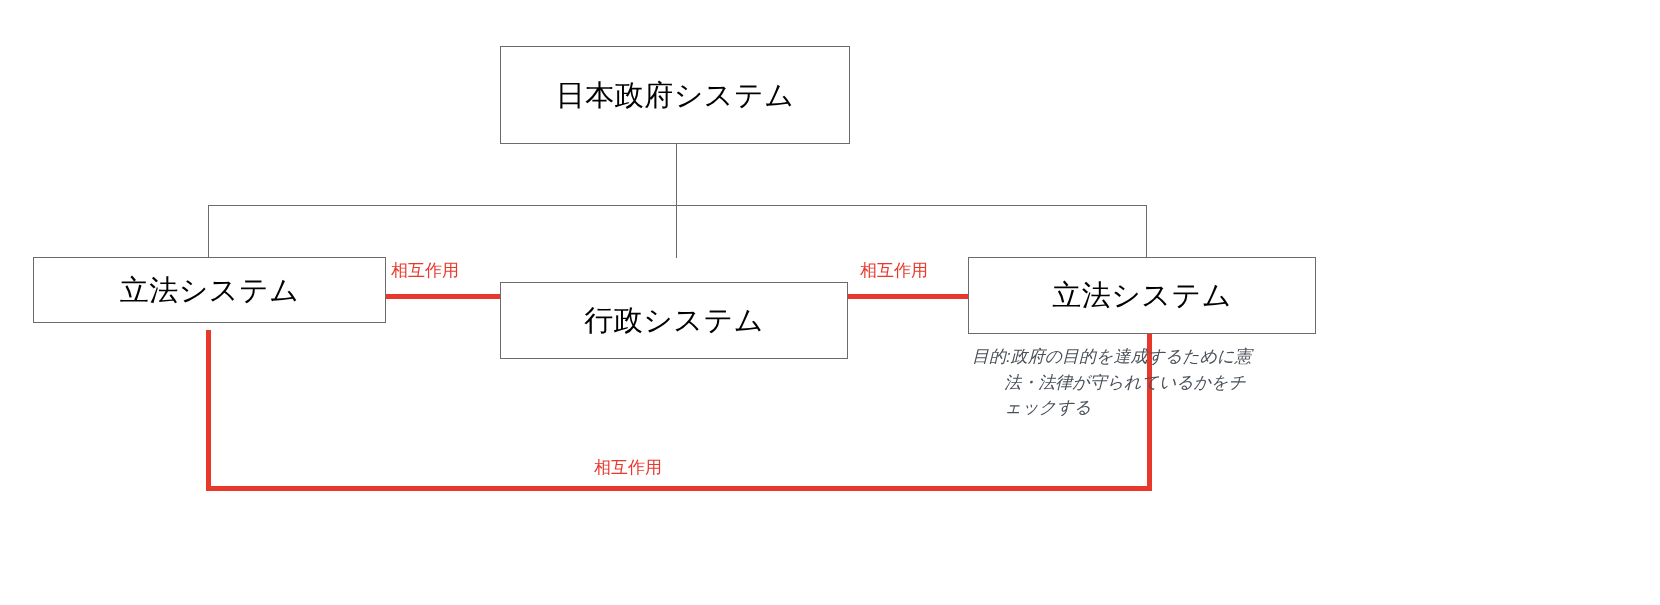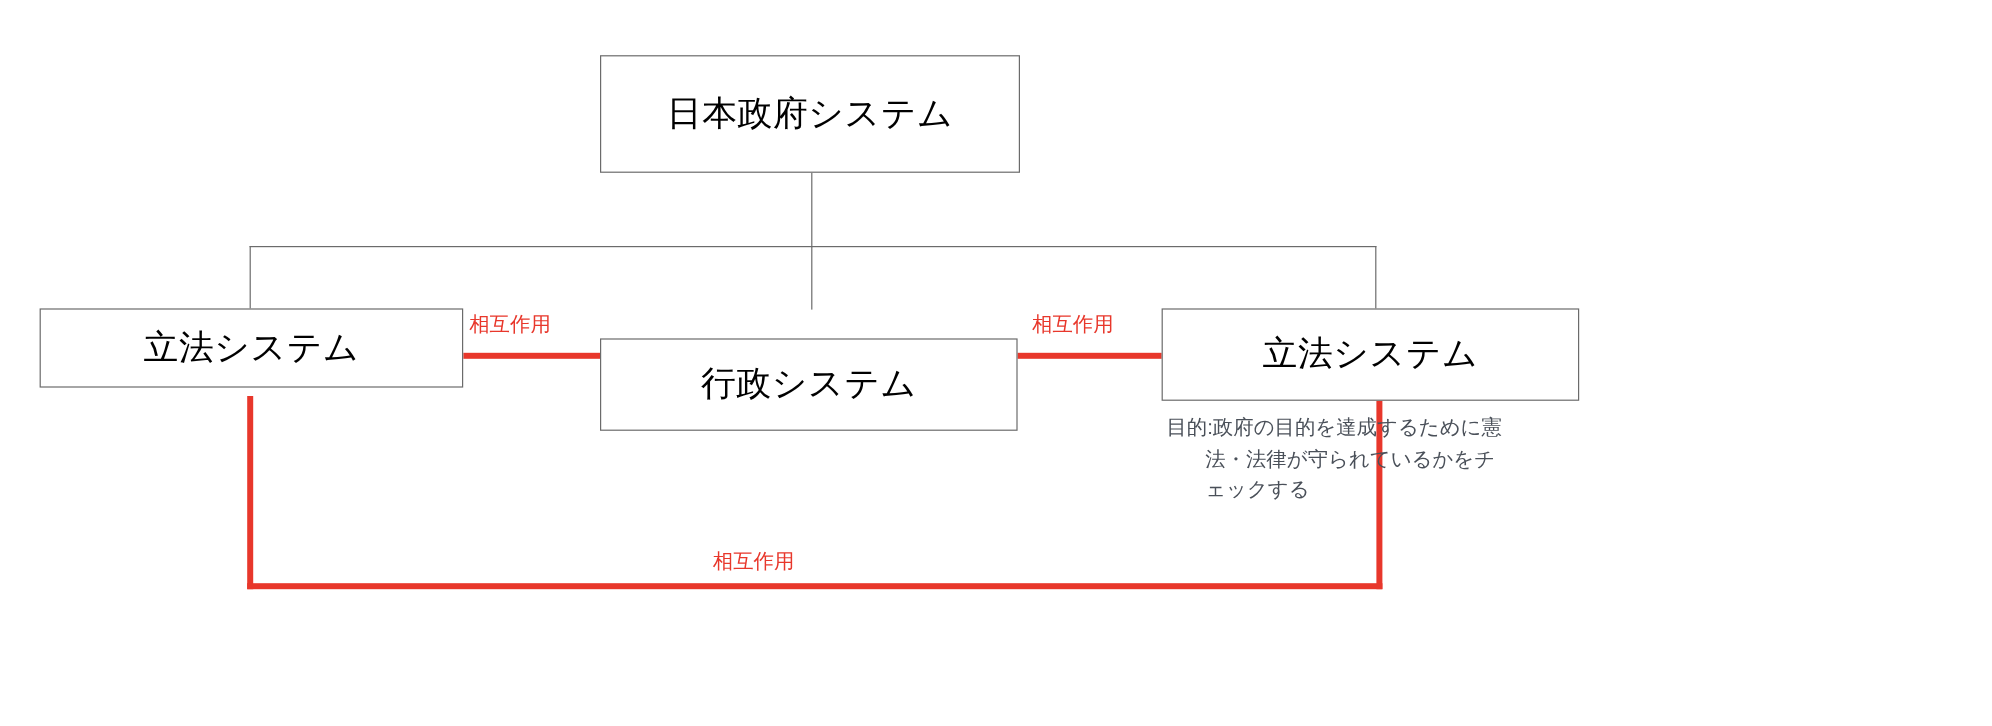--- a/index.html
+++ b/index.html
@@ -103,19 +103,19 @@
     <span class="node-label">立法システム</span>
   </div>
 
   <div class="node" style="left:500px; top:262px; width:348px; height:77px;margin-top:20px;">
     <span class="node-label">行政システム</span>
   </div>
 
   <div class="node" style="left:968px; top:257px; width:348px; height:77px;">
     <span class="node-label">立法システム</span>
   </div>
-  <div class="purpose" style="left:972px; top:344px; width:290px;">目的:政府の目的を達成するために憲法・法律が守られているかをチェックする</div>
+  <div class="purpose" style="left:972px; top:344px; width:290px;font-style:italic;">目的:政府の目的を達成するために憲法・法律が守られているかをチェックする</div>
 
   <div class="edge-label" style="left:391px; top:259px;">相互作用</div>
   <div class="edge-label" style="left:860px; top:259px;">相互作用</div>
   <div class="edge-label" style="left:594px; top:456px;">相互作用</div>
 
 </div>
 
 </body></html>

